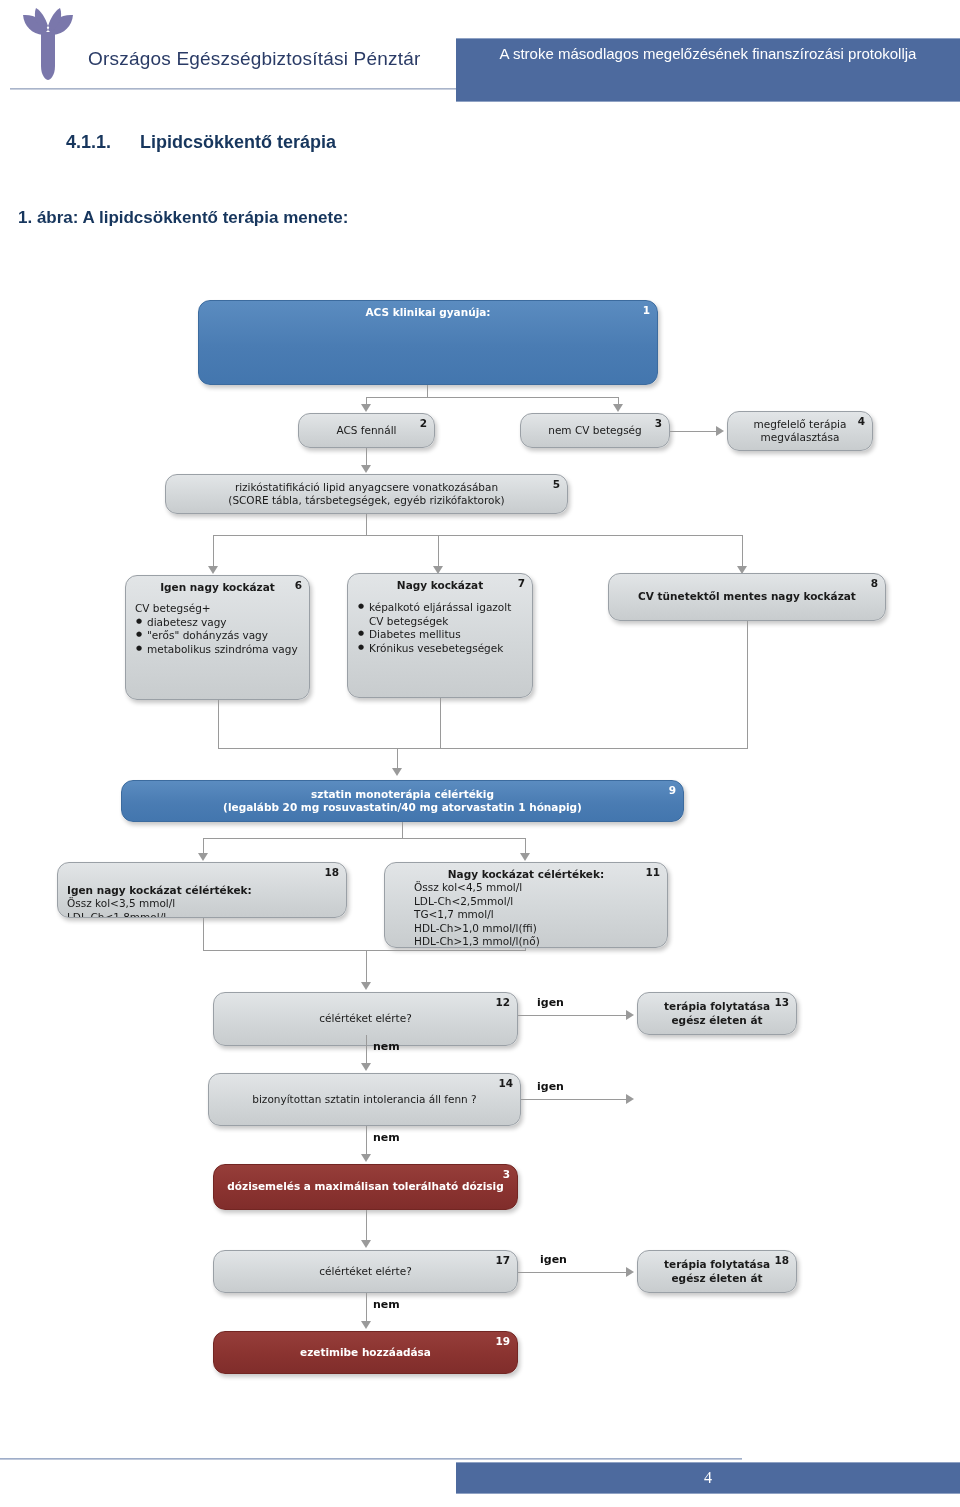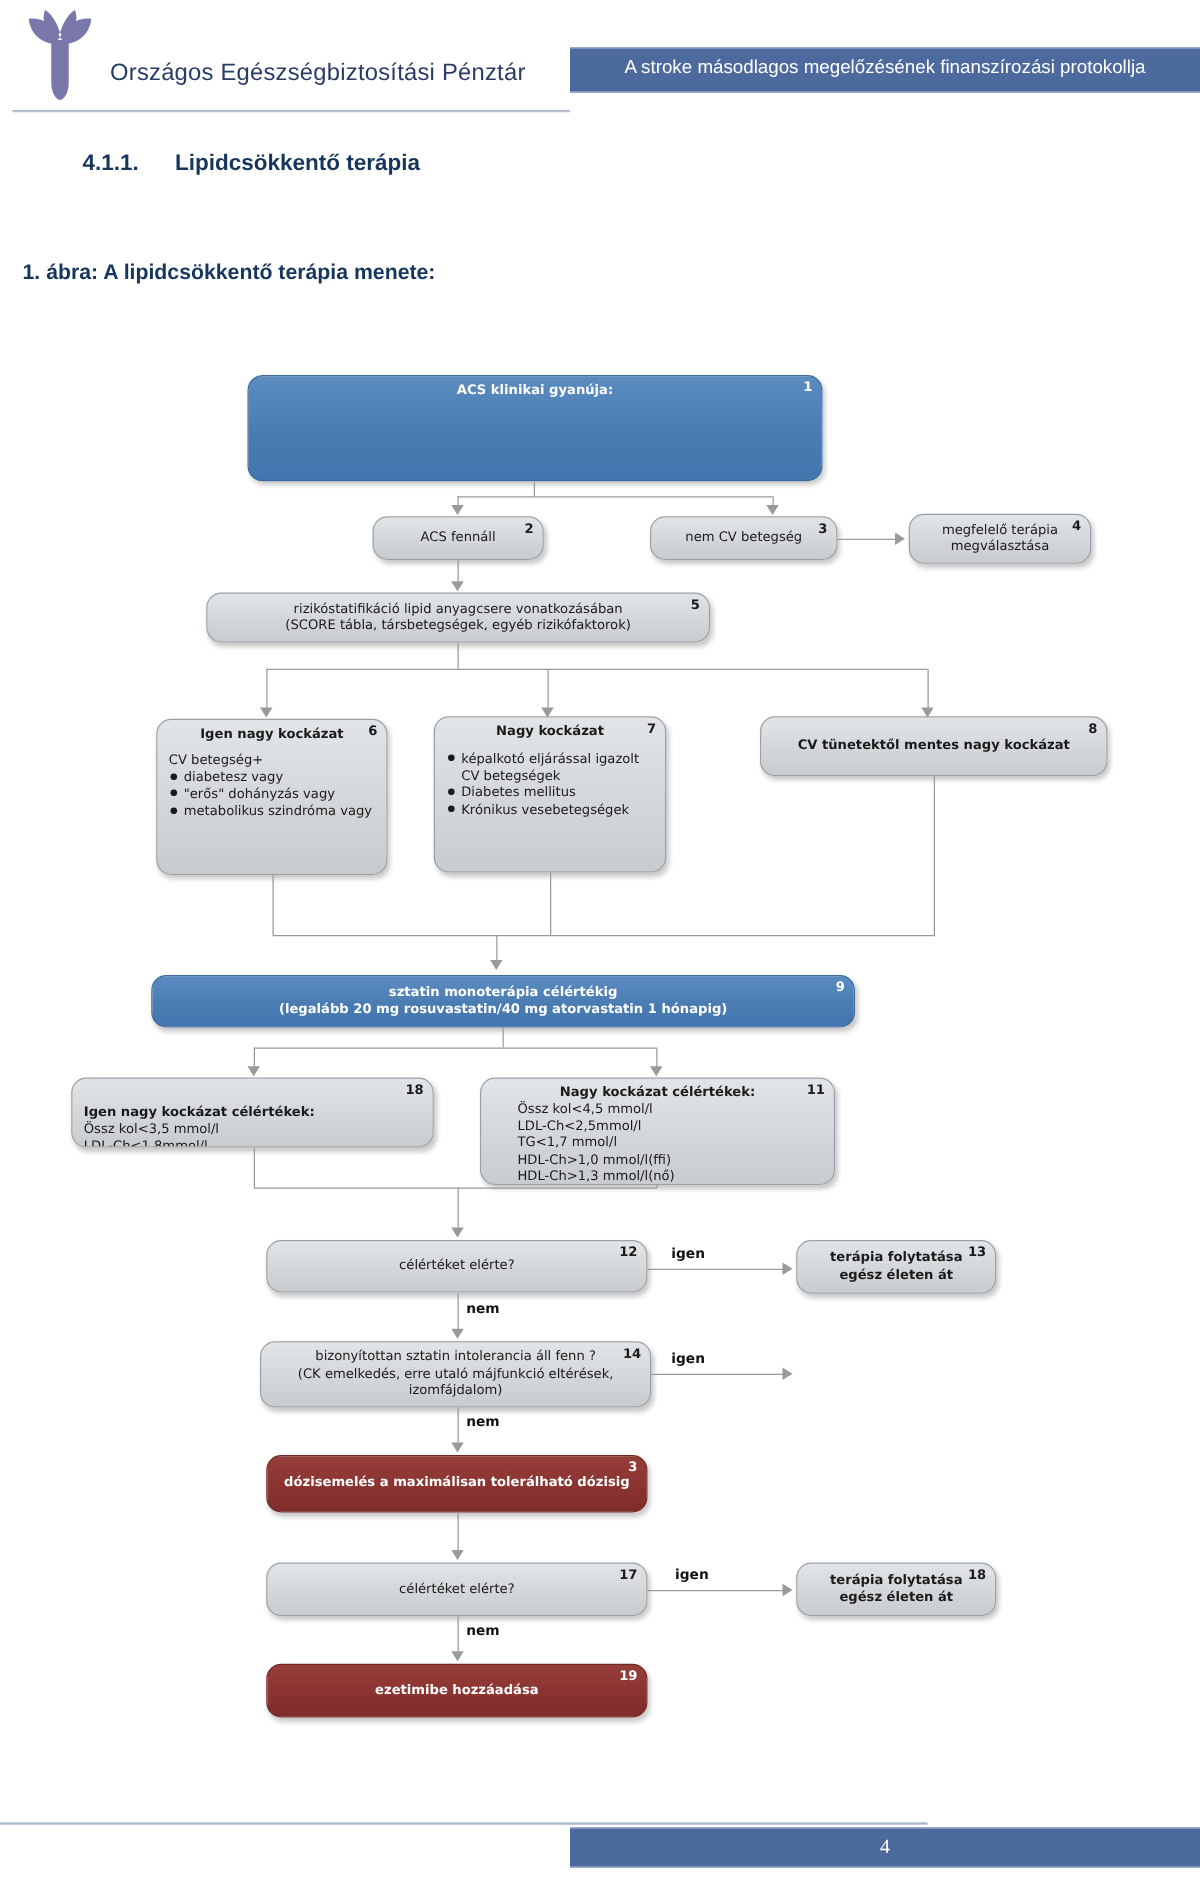--- a/index.html
+++ b/index.html
@@ -14,37 +14,37 @@
 
   
   #header { position:absolute; left:0; top:0; width:960px; height:96px; }
   #logo-mark { position:absolute; left:14px; top:6px; width:68px; height:78px; }
   #org-name {
     position:absolute; left:88px; top:48px;
     font-size:19px; color:#2a3b66; letter-spacing:.2px;
     white-space:nowrap;
   }
   #doc-title-bar {
-    position:absolute; left:456px; top:38px; width:504px; height:36px;
+    position:absolute; left:456px; top:38px; width:504px; height:64px;
     background:#4d6a9e;
     border-top:1px solid #8fa2c4;
     border-bottom:1px solid #8fa2c4;
   }
   #doc-title {
     color:#ffffff; font-size:15px; text-align:center;
     line-height:1.35; padding-top:5px;
   }
   #header-rule {
     position:absolute; left:10px; top:88px; width:446px; height:2px;
     background:linear-gradient(to bottom,#9aa7c0,#d8dde8);
   }
 
   
   #section-title {
-    position:absolute; left:66px; top:120px;
+    position:absolute; left:66px; top:132px;
     font-size:18px; font-weight:bold; color:#17365d;
   }
   #section-title .num { display:inline-block; min-width:74px; }
   #figure-title {
     position:absolute; left:18px; top:208px;
     font-size:17px; font-weight:bold; color:#17365d;
   }
 
   
   #chart { position:absolute; left:0; top:280px; width:960px; height:1120px; }
@@ -269,42 +269,41 @@
     <div style="padding-left:20px;">HDL-Ch&gt;1,0 mmol/l(ffi)</div>
     <div style="padding-left:20px;">HDL-Ch&gt;1,3 mmol/l(nő)</div>
   </div>
 
   <div class="ln lnv" style="left:203px; top:638px; height:32px;"></div>
   <div class="ln lnv" style="left:525px; top:668px; height:2px;"></div>
   <div class="ln lnh" style="left:203px; top:670px; width:323px;"></div>
   <div class="ln lnv" style="left:366px; top:670px; height:34px;"></div>
   <div class="arrow" style="left:361px; top:702px;"></div>
 
-  <div class="node grey" style="left:213px; top:712px; width:305px; height:42px; display:flex; align-items:center; justify-content:center;">
+  <div class="node grey" style="left:213px; top:712px; width:305px; height:54px; display:flex; align-items:center; justify-content:center;">
     <span class="idnum">12</span>
     <span class="ctr">célértéket elérte?</span>
   </div>
 
   <div class="ln lnh" style="left:518px; top:735px; width:110px;"></div>
   <div class="arrow-r" style="left:626px; top:730px;"></div>
   <div class="elabel" style="left:537px; top:716px;">igen</div>
 
   <div class="node grey" style="left:637px; top:712px; width:160px; height:43px; display:flex; align-items:center; justify-content:center;">
     <span class="idnum">13</span>
     <span class="hd">terápia folytatása egész életen át</span>
   </div>
 
   <div class="ln lnv" style="left:366px; top:755px; height:30px;"></div>
   <div class="arrow" style="left:361px; top:783px;"></div>
   <div class="elabel" style="left:373px; top:760px;">nem</div>
 
   <div class="node grey" style="left:208px; top:793px; width:313px; height:53px; display:flex; flex-direction:column; align-items:center; justify-content:center;">
     <span class="idnum">14</span>
     <span class="ctr">bizonyítottan sztatin intolerancia áll fenn ?</span>
-    <span class="ctr" style="padding:0 14px;">(CK emelkedés, erre utaló májfunkció eltérések, izomfájdalom)</span>
   </div>
 
   <div class="ln lnh" style="left:521px; top:819px; width:107px;"></div>
   <div class="arrow-r" style="left:626px; top:814px;"></div>
   <div class="elabel" style="left:537px; top:800px;">igen</div>
 
 
   <div class="ln lnv" style="left:366px; top:846px; height:30px;"></div>
   <div class="arrow" style="left:361px; top:874px;"></div>
   <div class="elabel" style="left:373px; top:851px;">nem</div>

